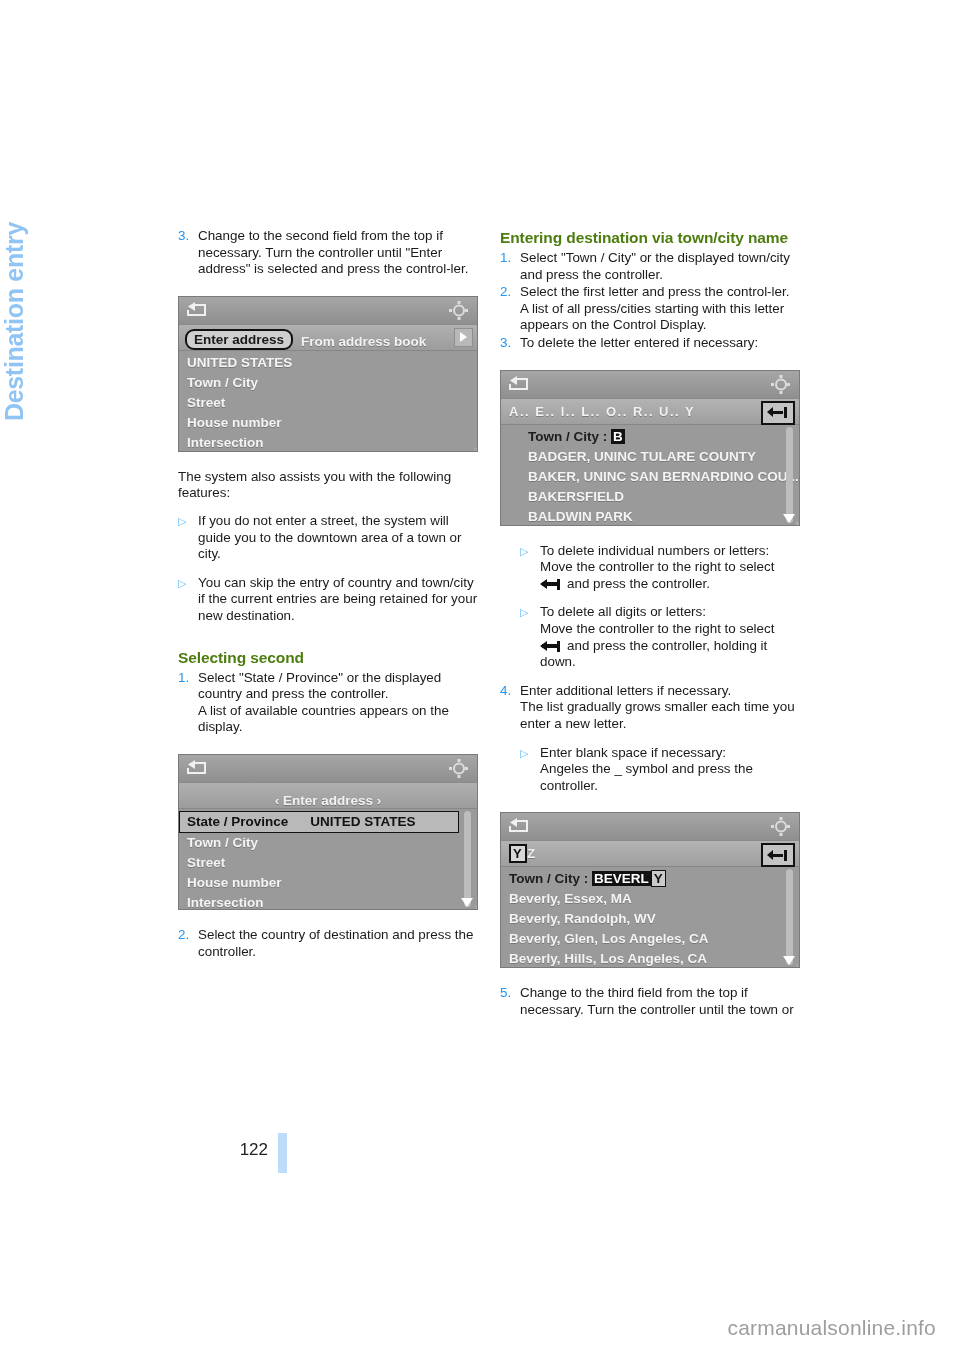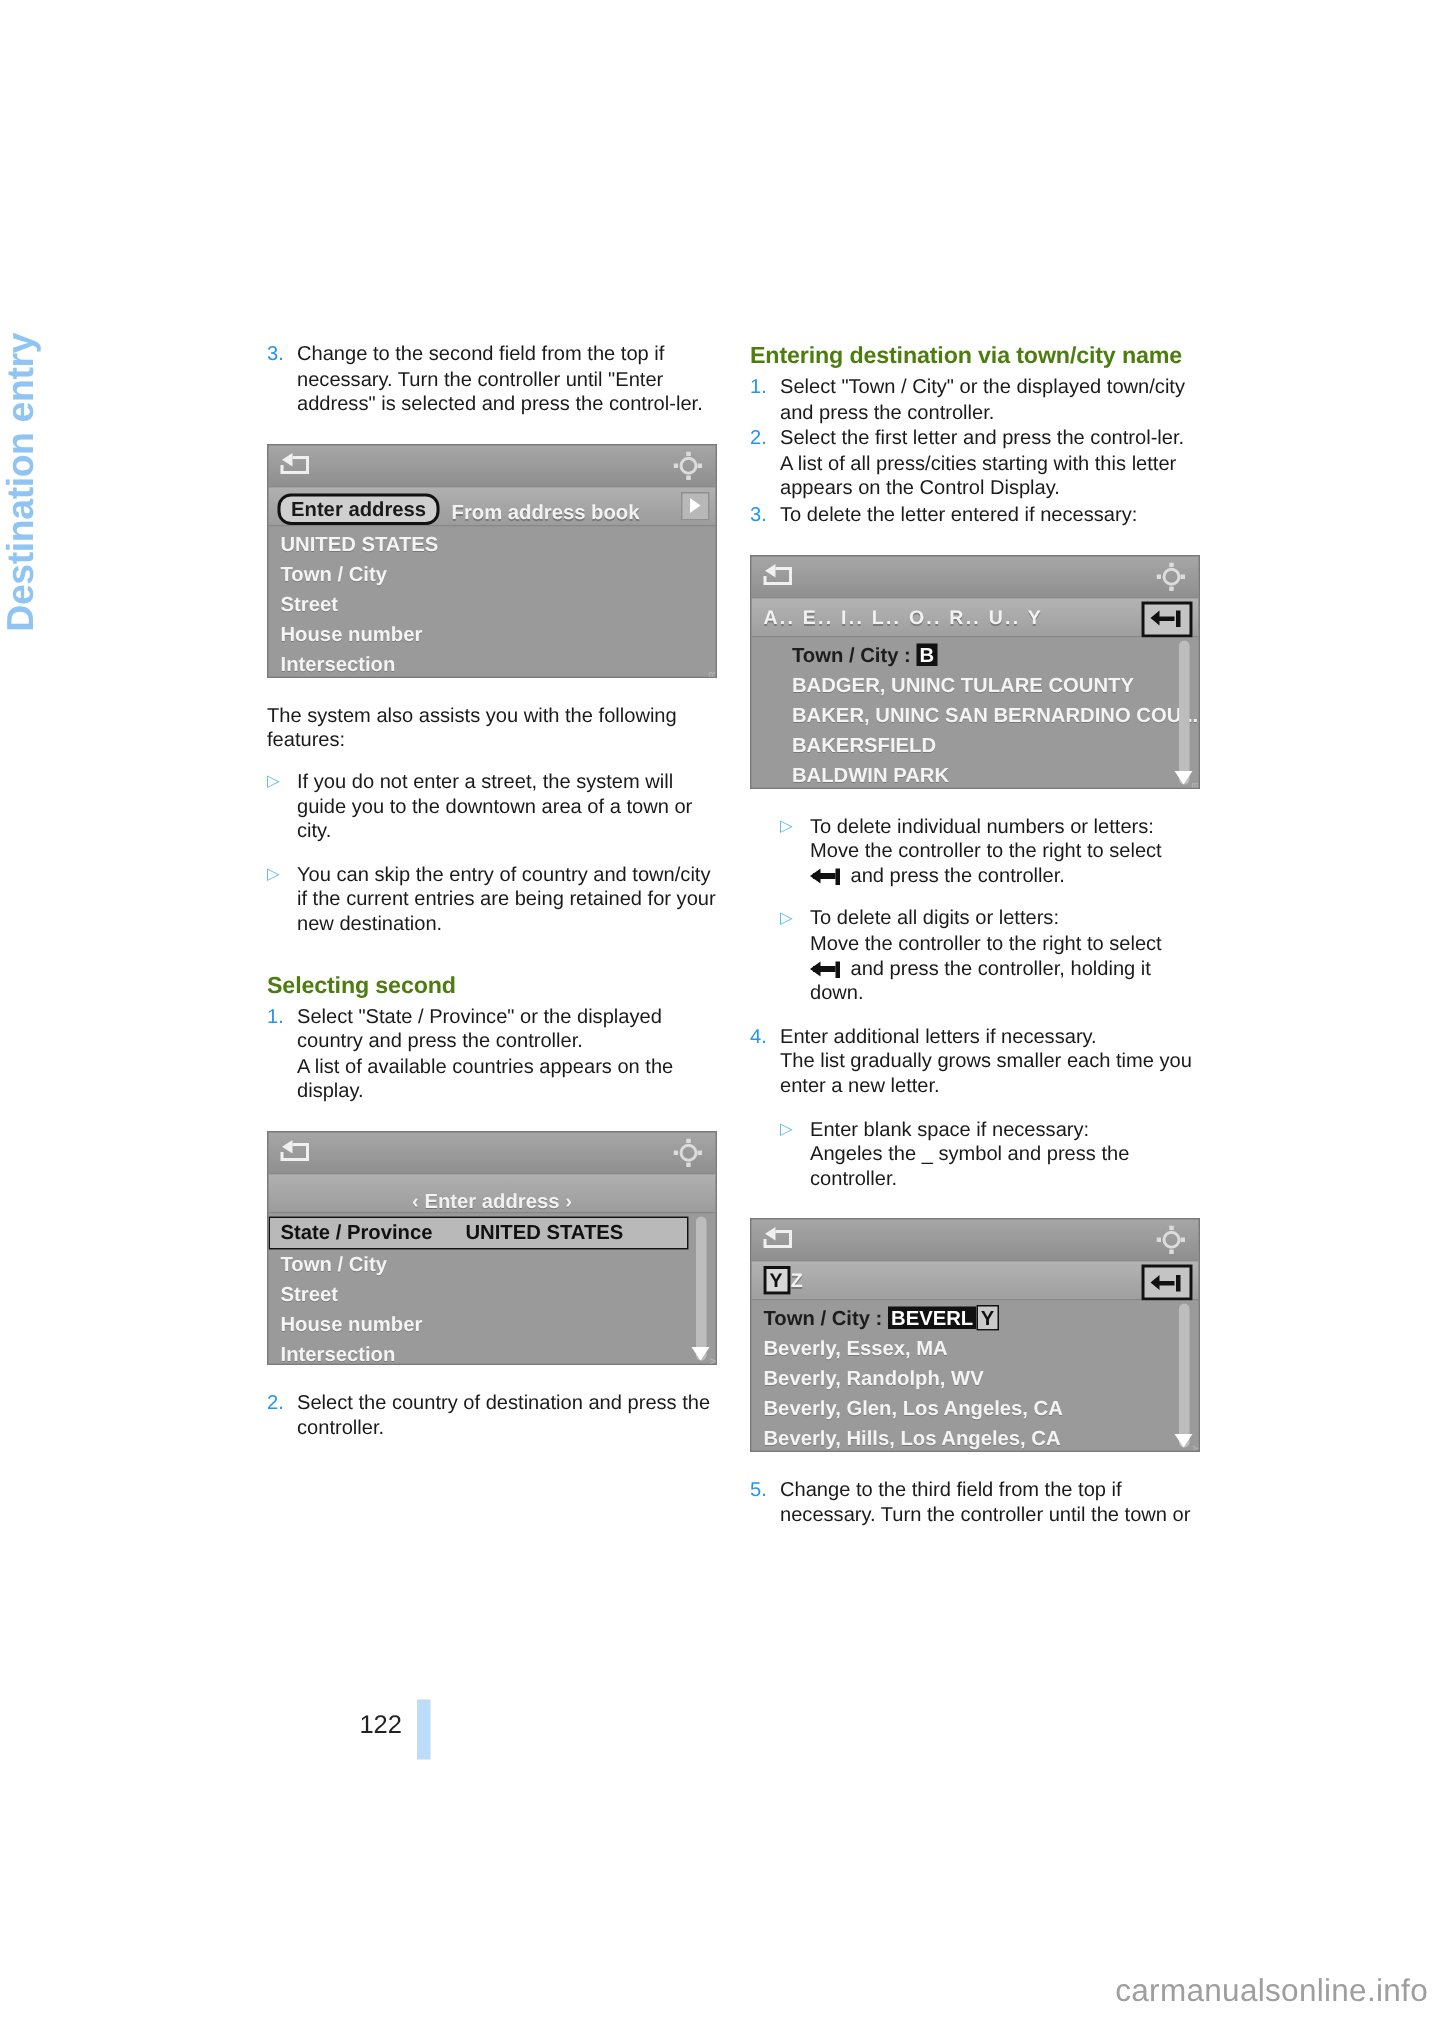--- a/index.html
+++ b/index.html
@@ -332,21 +332,21 @@
     transform-origin: 100% 100%;
     font-size: 6px;
     color: #b8b8b8;
     letter-spacing: 0.5px;
     white-space: nowrap;
   }
 
   
   .watermark {
     position: absolute;
-    right: 8px;
+    right: 24px;
     bottom: 18px;
     font-size: 21px;
     color: #9e9e9e;
     letter-spacing: 0.2px;
   }
 </style>
 </head>
 <body>
 
 <div class="page">

